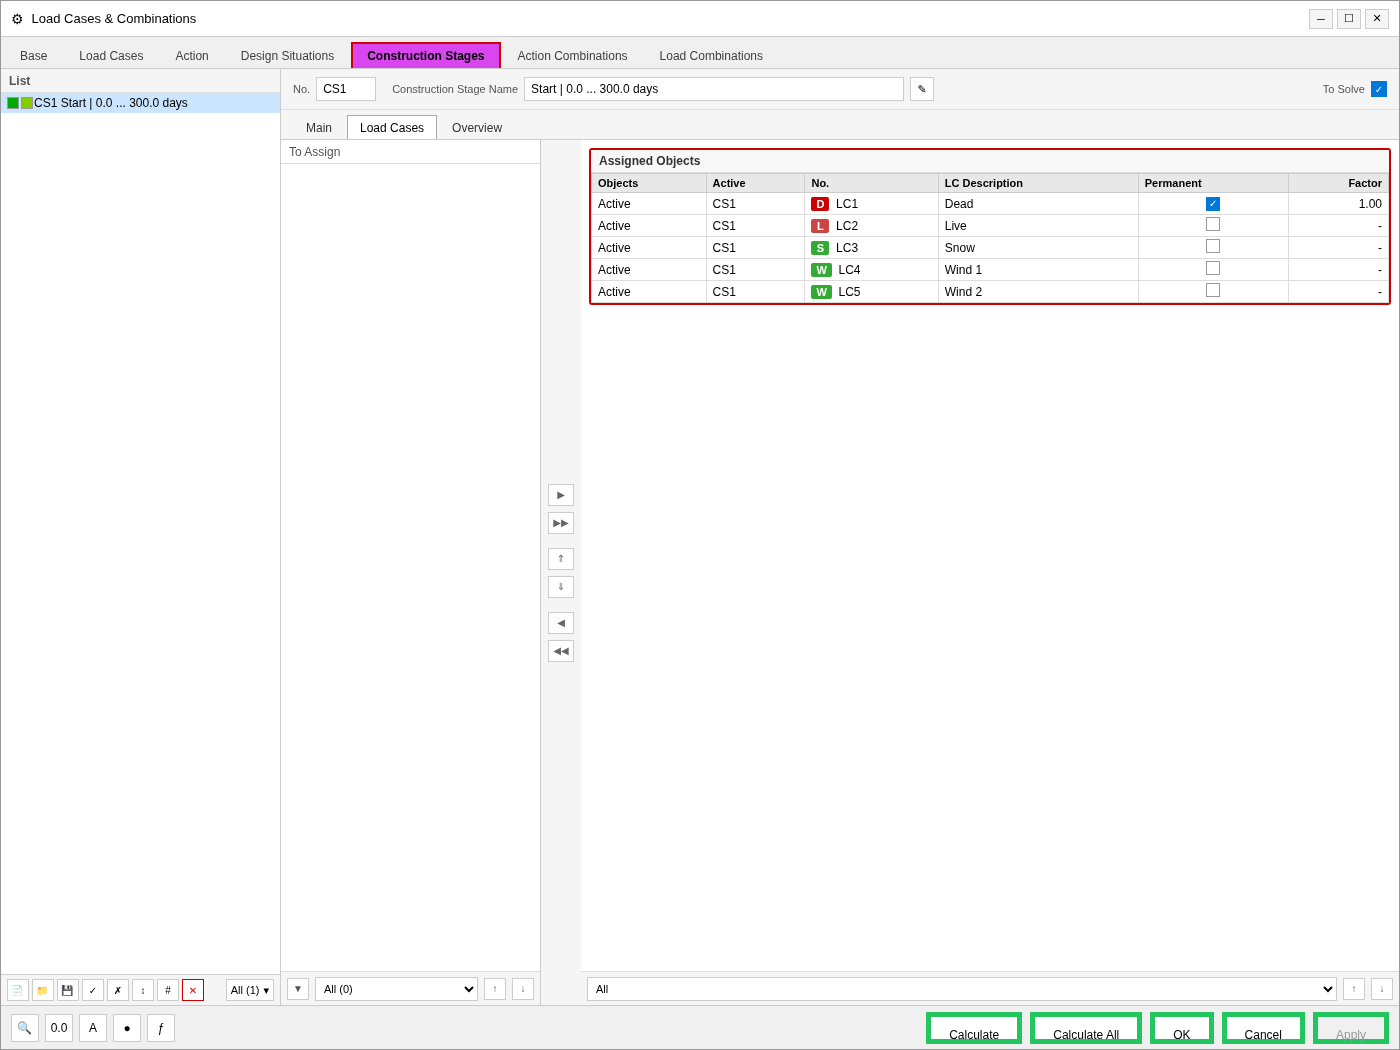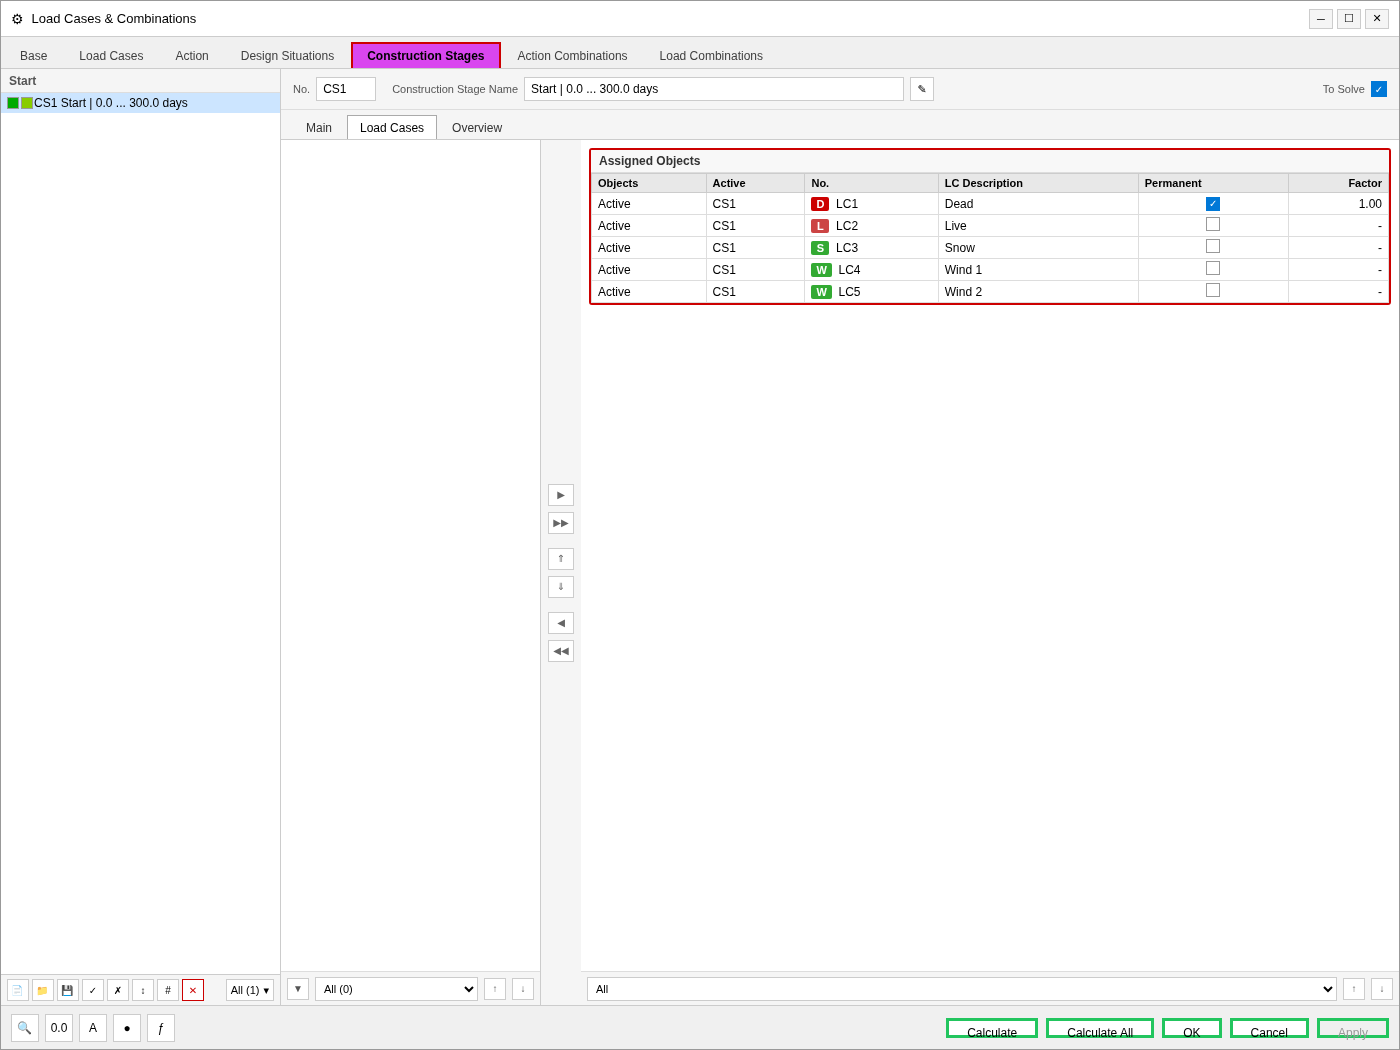--- a/index.html
+++ b/index.html
@@ -410,26 +410,26 @@
       align-items: center;
       justify-content: center;
       cursor: pointer;
       font-size: 12px;
     }
     .bottom-right {
       display: flex;
       gap: 8px;
     }
     .btn-action {
-      padding: 5px 18px;
-      border: 3px solid #22c55e;
-      background: #fff;
-      cursor: pointer;
-      font-size: 12px;
-      height: 20px;
+      padding: 11px 18px;
+      border: 5px solid #22c55e;
+      background: #fff;
+      cursor: pointer;
+      font-size: 12px;
+      height: 28px;
     }
     .btn-action.disabled { color: #999; background: #f0f0f0; cursor: default; }
 
     .filter-row {
       display: flex;
       align-items: center;
       gap: 6px;
       padding: 4px 6px;
       background: #f5f5f5;
       border-top: 1px solid #ddd;
@@ -493,21 +493,21 @@
       <span>Action Combinations</span>
     </div>
     <div class="tab">
       <span>Load Combinations</span>
     </div>
   </div>
 
   <div class="main-content">
 
     <div class="left-panel">
-      <div class="panel-header">Start</div>
+      <div class="panel-header">List</div>
       <div class="list-area">
         <div class="list-item selected">
           <div class="list-item-icons">
             <div class="color-box" style="background:#00aa00;"></div>
             <div class="color-box" style="background:#88cc00;"></div>
           </div>
           <span>CS1  Start | 0.0 ... 300.0 days</span>
         </div>
       </div>
       <div class="left-panel-bottom">
@@ -554,20 +554,21 @@
           <span>Load Cases</span>
         </div>
         <div class="inner-tab">
           <span>Overview</span>
         </div>
       </div>
 
       <div class="content-panels">
 
         <div class="to-assign-panel">
+          <div class="to-assign-header">To Assign</div>
           <div class="to-assign-content"></div>
           <div class="filter-row">
             <button class="filter-icon">▼</button>
             <select class="filter-select">
               <option>All (0)</option>
             </select>
             <button class="filter-icon">↑</button>
             <button class="filter-icon">↓</button>
           </div>
         </div>

